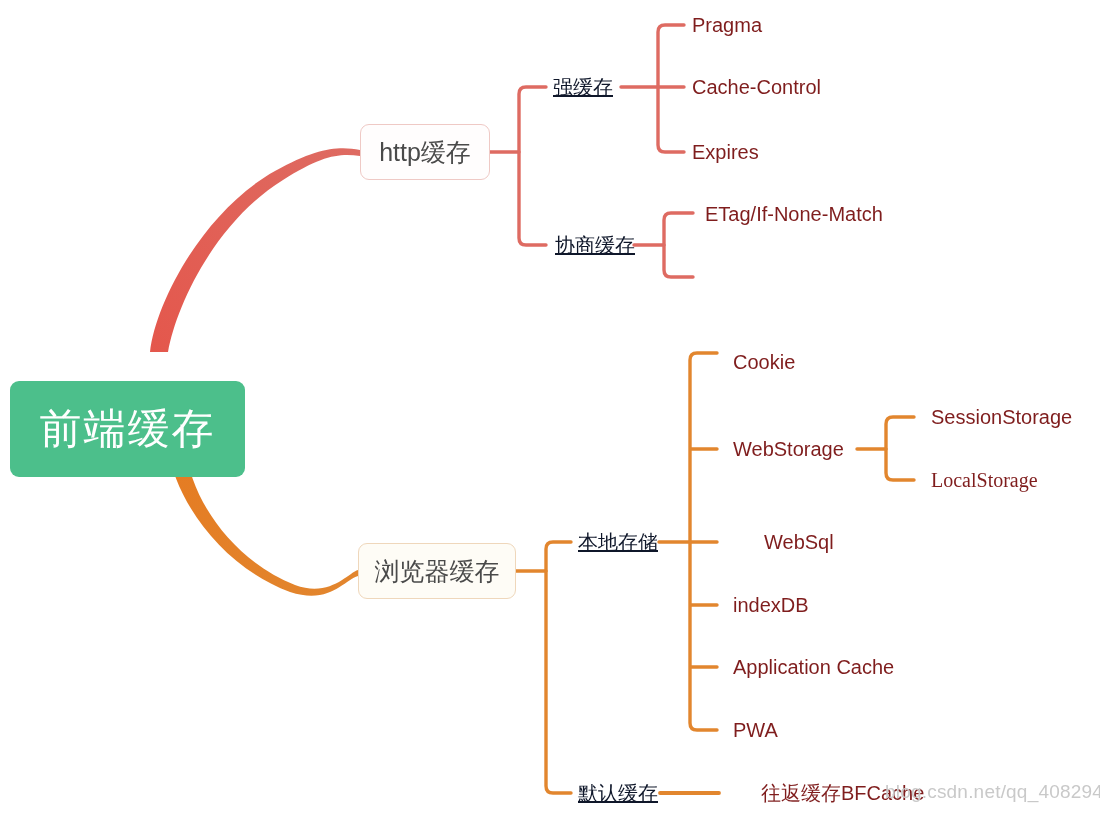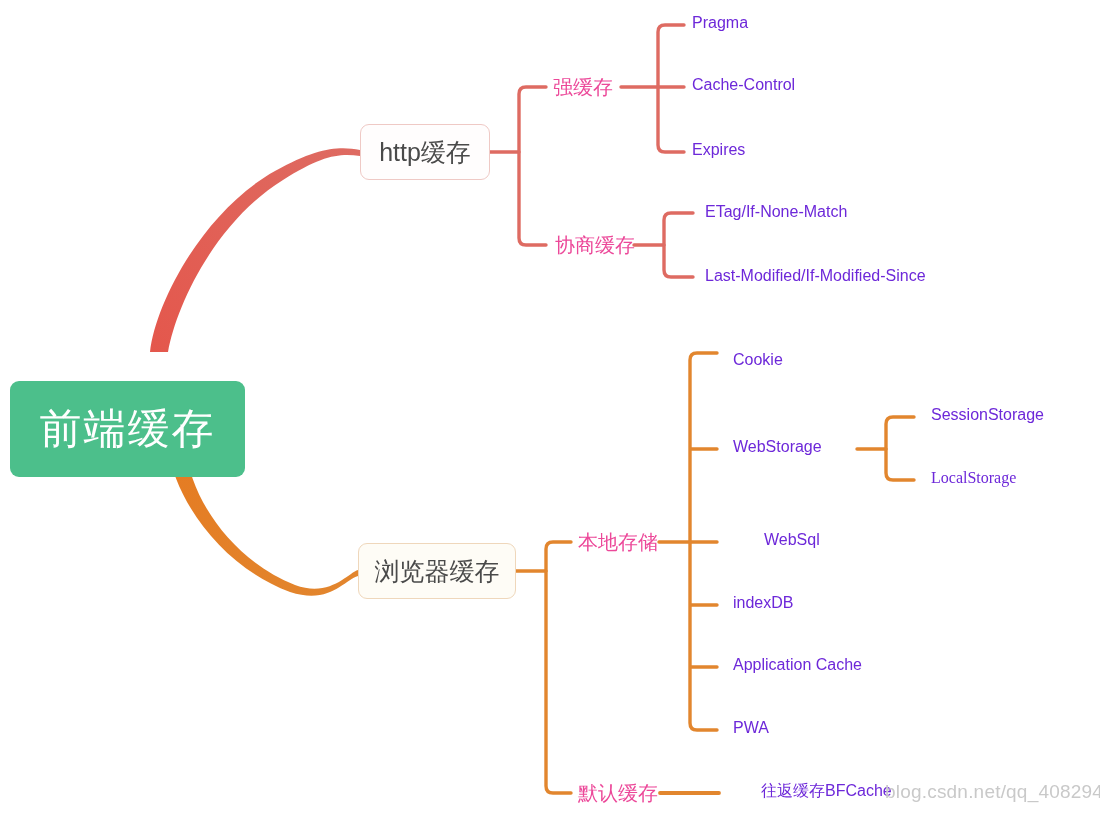--- a/index.html
+++ b/index.html
@@ -85,25 +85,26 @@
 
   
   .text-node {
     position: absolute;
     white-space: nowrap;
     line-height: 1;
     z-index: 4;
   }
   .t-cn {
     font-size: 20px;
-    color: #ec4899;
+    color: #0f172a;
+    text-decoration: underline;
   }
   .t-en {
-    font-size: 16px;
-    color: #6d28d9;
+    font-size: 20px;
+    color: #7f1d1d;
   }
 
   
   .watermark {
     position: absolute;
     left: 885px;
     top: 781px;
     font-size: 19px;
     color: #c9c9c9;
     white-space: nowrap;
@@ -271,23 +272,20 @@
   </div>
 
   <div class="text-node t-cn" style="left:555px; top:235px;">
     <span>协商缓存</span>
   </div>
 
   <div class="text-node t-en" style="left:705px; top:204px;">
     <span>ETag/If-None-Match</span>
   </div>
 
-  <div class="text-node t-en" style="left:705px; top:268px;">
-    <span>Last-Modified/If-Modified-Since</span>
-  </div>
 
   <div class="text-node t-cn" style="left:578px; top:532px;">
     <span>本地存储</span>
   </div>
 
   <div class="text-node t-en" style="left:733px; top:352px;">
     <span>Cookie</span>
   </div>
 
   <div class="text-node t-en" style="left:733px; top:439px;">

